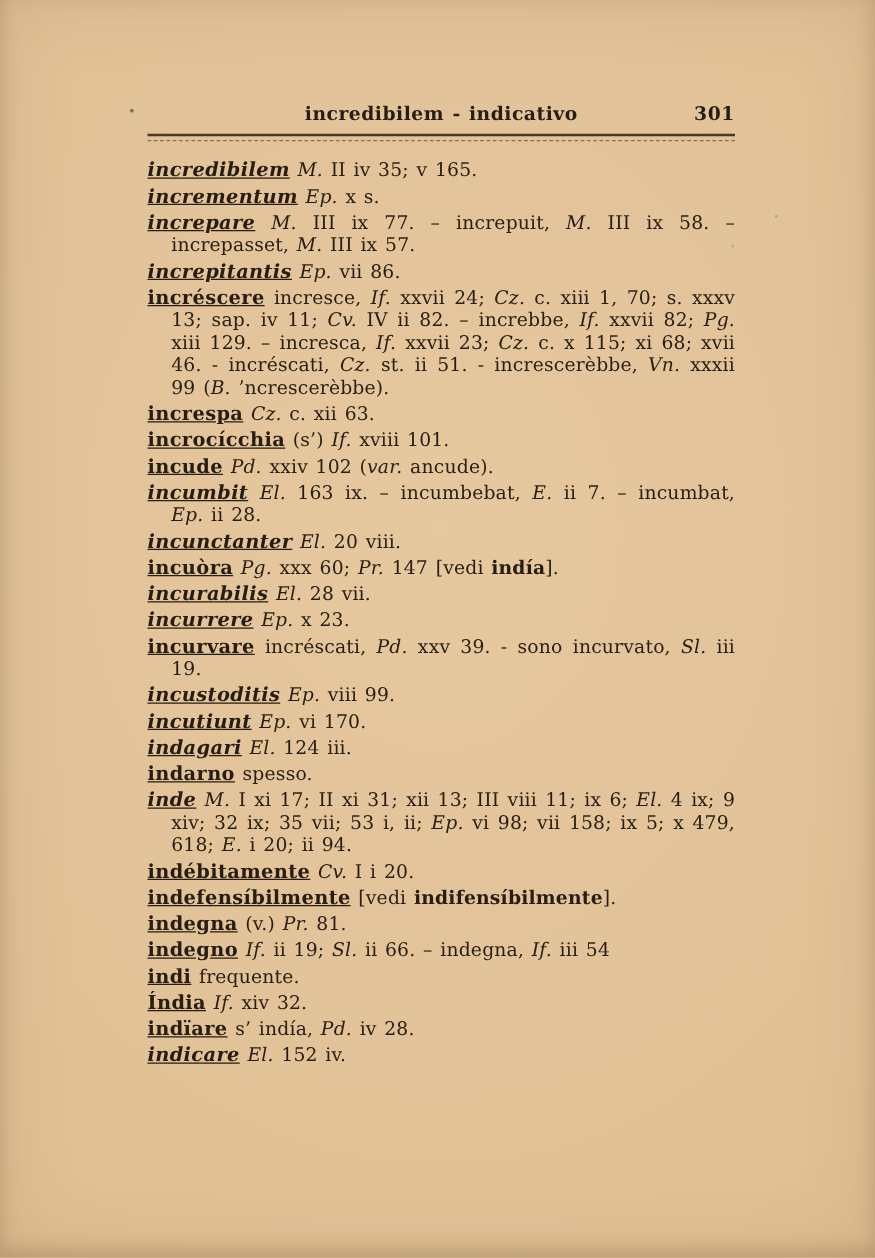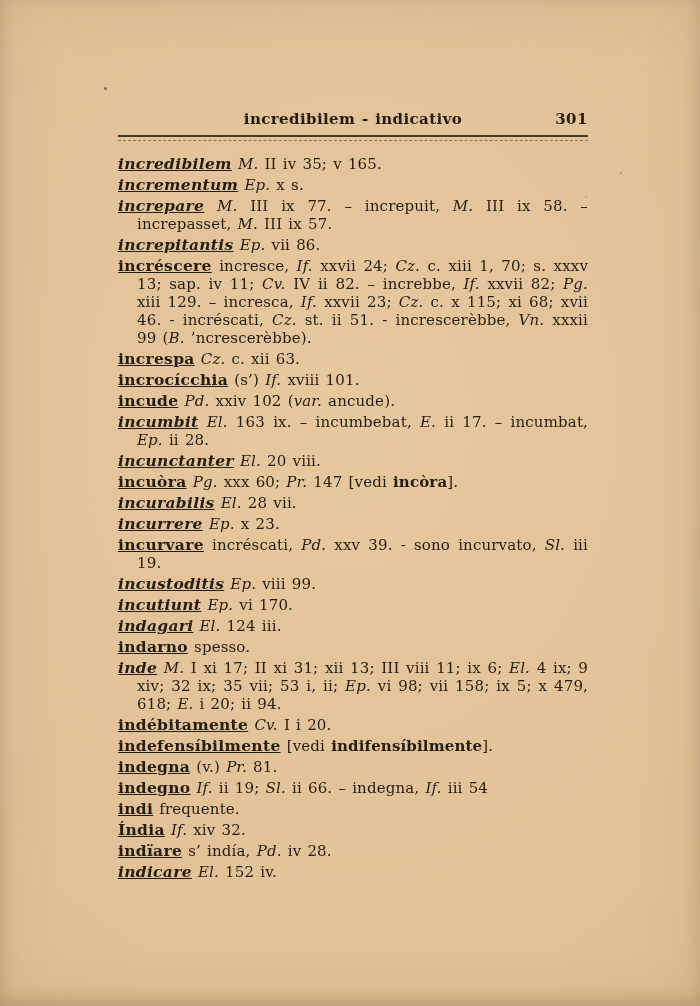--- a/index.html
+++ b/index.html
@@ -12,21 +12,20 @@
     background:var(--paper);
     font-family:"DejaVu Serif","Liberation Serif",serif;
   }
   .sheet{
     position:relative;width:700px;height:1006px;
     background:radial-gradient(130% 110% at 50% 42%, #e6c89f 0%, var(--paper) 55%, #d8b685 100%);
   }
   .content{
     position:absolute;left:118px;top:82px;width:470px;
     color:var(--ink);
-    margin-top:28px;
   }
   .pagehead{position:relative;height:20px;}
   .running-head{
     text-align:center;font-weight:bold;font-size:15px;
     letter-spacing:.4px;word-spacing:1px;
   }
   .page-num{position:absolute;right:0;top:0;font-weight:bold;font-size:15px;letter-spacing:.5px;}
   .rule{
     margin-top:5px;height:3px;
     border-top:2.5px solid rgba(45,33,20,.85);
@@ -63,23 +62,23 @@
     <div class="rule"></div>
     <section class="entries">
         <p class="entry"><span class="head bd it">incredibilem</span> <span class="it">M.</span><span> II iv 35; v 165.</span></p>
         <p class="entry"><span class="head bd it">incrementum</span> <span class="it">Ep.</span><span> x s.</span></p>
         <p class="entry"><span class="head bd it">increpare</span> <span class="it">M.</span><span> III ix 77. – increpuit, </span><span class="it">M.</span><span> III ix 58. – increpasset, </span><span class="it">M.</span><span> III ix 57.</span></p>
         <p class="entry"><span class="head bd it">increpitantis</span> <span class="it">Ep.</span><span> vii 86.</span></p>
         <p class="entry"><span class="head bd">incréscere</span> <span>incresce, </span><span class="it">If.</span><span> xxvii 24; </span><span class="it">Cz.</span><span> c. xiii 1, 70; s. xxxv 13; sap. iv 11; </span><span class="it">Cv.</span><span> IV ii 82. – increbbe, </span><span class="it">If.</span><span> xxvii 82; </span><span class="it">Pg.</span><span> xiii 129. – incresca, </span><span class="it">If.</span><span> xxvii 23; </span><span class="it">Cz.</span><span> c. x 115; xi 68; xvii 46. - incréscati, </span><span class="it">Cz.</span><span> st. ii 51. - increscerèbbe, </span><span class="it">Vn.</span><span> xxxii 99 (</span><span class="it">B.</span><span> ’ncrescerèbbe).</span></p>
         <p class="entry"><span class="head bd">increspa</span> <span class="it">Cz.</span><span> c. xii 63.</span></p>
         <p class="entry"><span class="head bd">incrocícchia</span> <span>(s’) </span><span class="it">If.</span><span> xviii 101.</span></p>
         <p class="entry"><span class="head bd">incude</span> <span class="it">Pd.</span><span> xxiv 102 (</span><span class="it">var.</span><span> ancude).</span></p>
-        <p class="entry"><span class="head bd it">incumbit</span> <span class="it">El.</span><span> 163 ix. – incumbebat, </span><span class="it">E.</span><span> ii 17. – incumbat, </span><span class="it">Ep.</span><span> ii 28.</span></p>
+        <p class="entry"><span class="head bd it">incumbit</span> <span class="it">El.</span><span> 163 ix. – incumbebat, </span><span class="it">E.</span><span> ii 7. – incumbat, </span><span class="it">Ep.</span><span> ii 28.</span></p>
         <p class="entry"><span class="head bd it">incunctanter</span> <span class="it">El.</span><span> 20 viii.</span></p>
-        <p class="entry"><span class="head bd">incuòra</span> <span class="it">Pg.</span><span> xxx 60; </span><span class="it">Pr.</span><span> 147 [vedi </span><span class="bd">incòra</span><span>].</span></p>
+        <p class="entry"><span class="head bd">incuòra</span> <span class="it">Pg.</span><span> xxx 60; </span><span class="it">Pr.</span><span> 147 [vedi </span><span class="bd">indía</span><span>].</span></p>
         <p class="entry"><span class="head bd it">incurabilis</span> <span class="it">El.</span><span> 28 vii.</span></p>
         <p class="entry"><span class="head bd it">incurrere</span> <span class="it">Ep.</span><span> x 23.</span></p>
         <p class="entry"><span class="head bd">incurvare</span> <span>incréscati, </span><span class="it">Pd.</span><span> xxv 39. - sono incurvato, </span><span class="it">Sl.</span><span> iii 19.</span></p>
         <p class="entry"><span class="head bd it">incustoditis</span> <span class="it">Ep.</span><span> viii 99.</span></p>
         <p class="entry"><span class="head bd it">incutiunt</span> <span class="it">Ep.</span><span> vi 170.</span></p>
         <p class="entry"><span class="head bd it">indagari</span> <span class="it">El.</span><span> 124 iii.</span></p>
         <p class="entry"><span class="head bd">indarno</span> <span>spesso.</span></p>
         <p class="entry"><span class="head bd it">inde</span> <span class="it">M.</span><span> I xi 17; II xi 31; xii 13; III viii 11; ix 6; </span><span class="it">El.</span><span> 4 ix; 9 xiv; 32 ix; 35 vii; 53 i, ii; </span><span class="it">Ep.</span><span> vi 98; vii 158; ix 5; x 479, 618; </span><span class="it">E.</span><span> i 20; ii 94.</span></p>
         <p class="entry"><span class="head bd">indébitamente</span> <span class="it">Cv.</span><span> I i 20.</span></p>
         <p class="entry"><span class="head bd">indefensíbilmente</span> <span>[vedi </span><span class="bd">indifensíbilmente</span><span>].</span></p>

